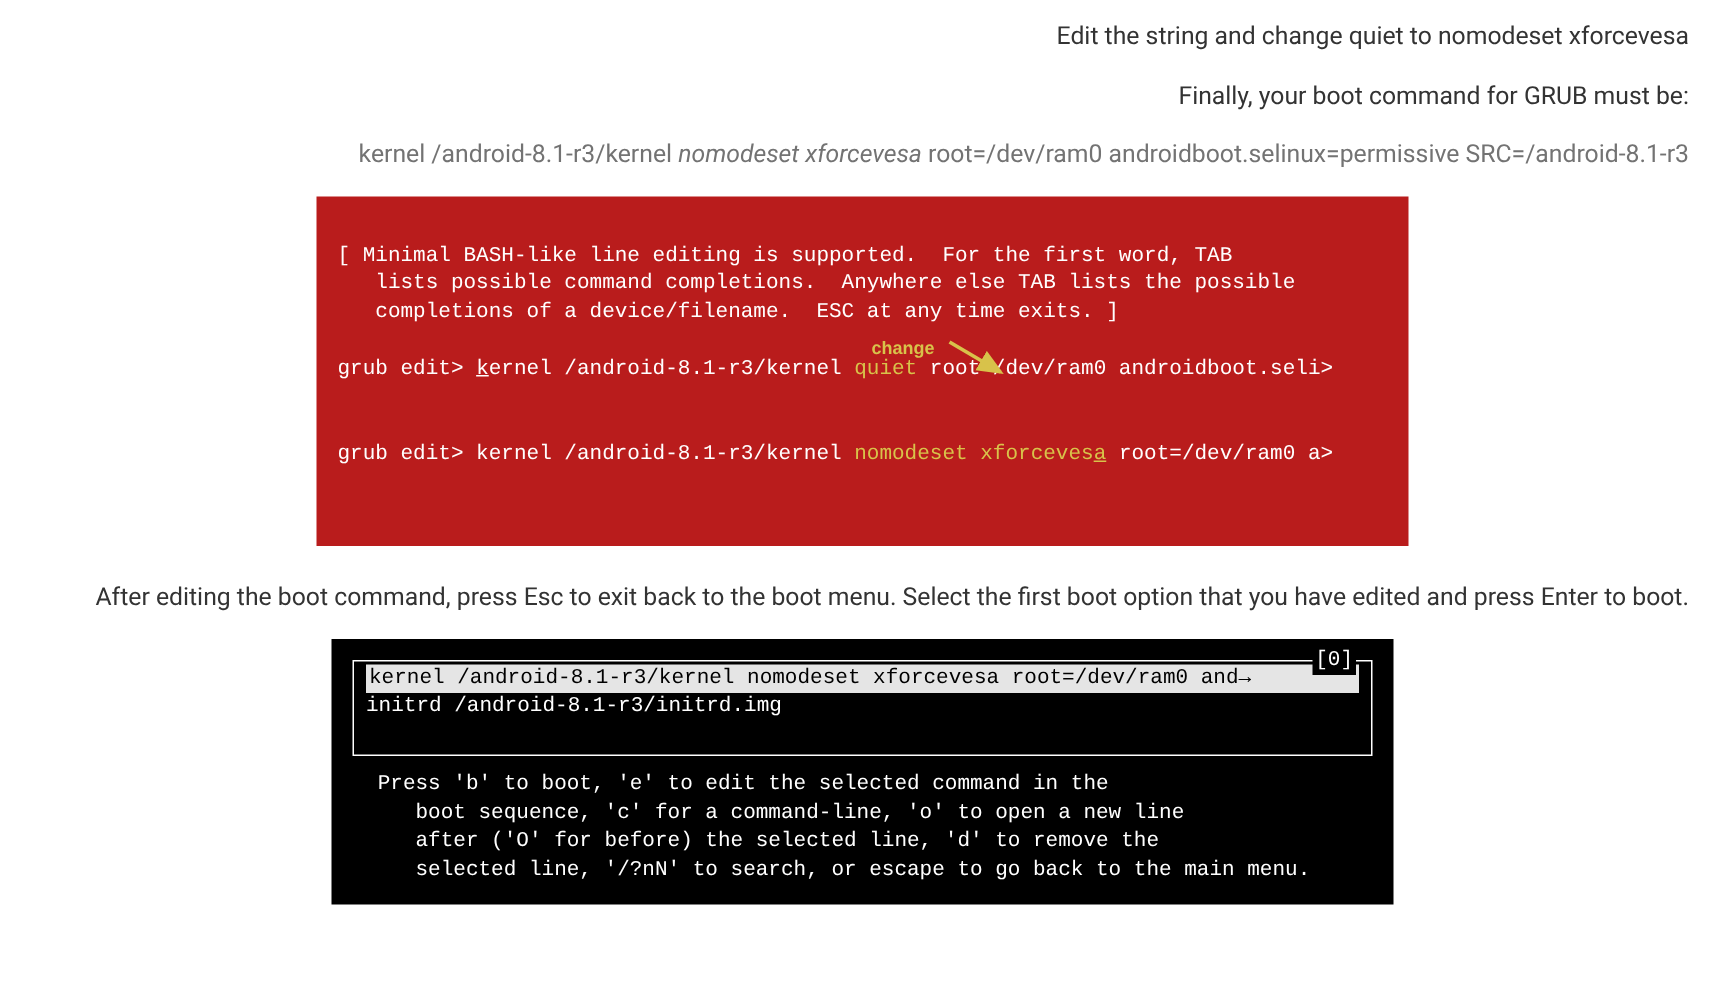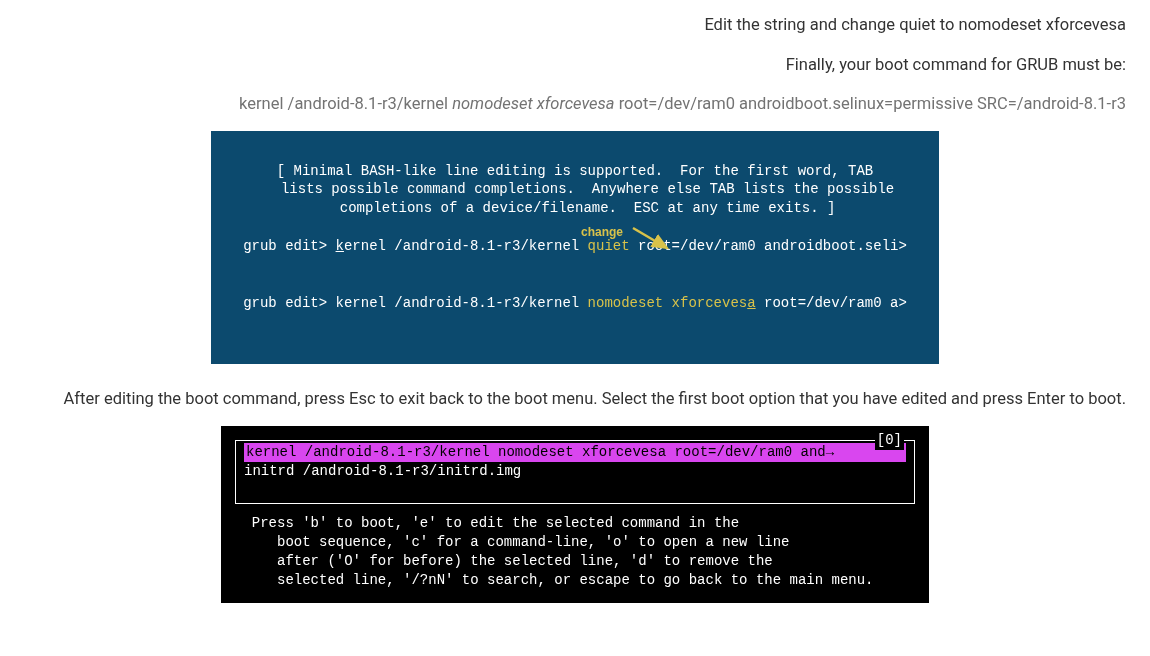--- a/index.html
+++ b/index.html
@@ -11,31 +11,30 @@
     color: #333;
     background: #fff;
     width: 1150px;
     box-sizing: border-box;
     position: relative;
   }
   p { margin: 0 0 14px 0; text-align: right; }
   .cmd-line { color: #737373; }
   .cmd-line em { font-style: italic; }
   .terminal {
-    background: #0c4a6e;
+    background: #b91c1c;
     color: #fff;
     font-family: "Courier New", Courier, monospace;
     font-size: 14px;
     line-height: 1.35;
     padding: 12px 14px 14px 14px;
     margin: 8px auto 22px auto;
     width: 700px;
     white-space: pre;
     position: relative;
-    text-align: center;
   }
   .terminal .hl { color: #d8c24a; }
   .terminal .arrow-label {
     position: absolute;
     color: #d8c24a;
     font-weight: bold;
     font-family: Liberation Sans, sans-serif;
     font-size: 12px;
     left: 370px;
     top: 93px;
@@ -62,21 +61,21 @@
     position: relative;
   }
   .grub-box .frame .corner {
     position: absolute;
     right: 10px;
     top: -10px;
     background: #000;
     padding: 0 2px;
   }
   .grub-box .sel {
-    background: #d946ef;
+    background: #e5e5e5;
     color: #000;
     display: block;
     padding: 0 2px;
   }
   .pre { white-space: pre; }
 </style>
 </head>
 <body>
 
 <p>Edit the string and change quiet to nomodeset xforcevesa</p>

